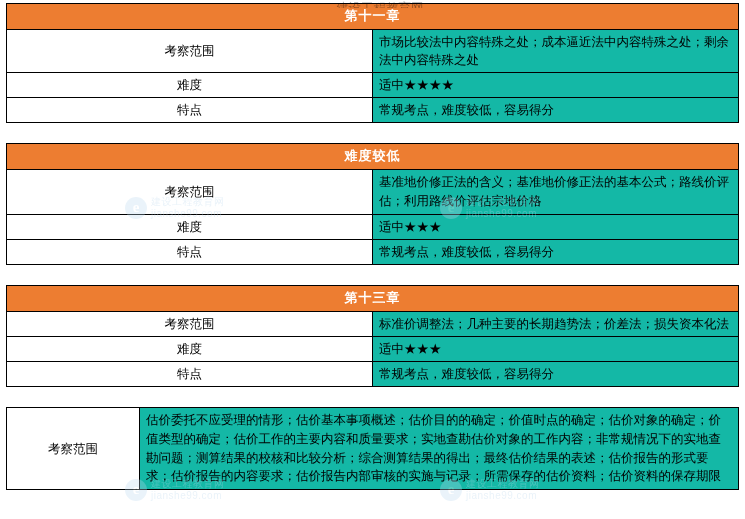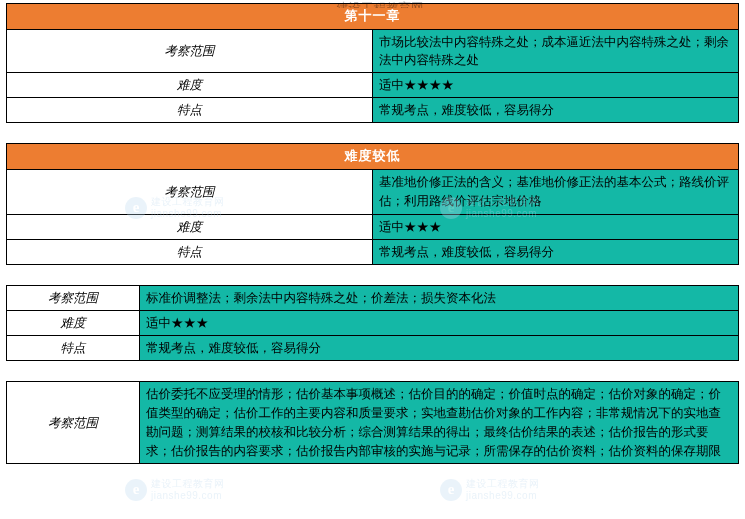--- a/index.html
+++ b/index.html
@@ -89,21 +89,20 @@
     font-size: 13px;
     letter-spacing: 1px;
     height: 17px;
     padding: 2px 0;
   }
   .label-cell {
     width: 120px;
     text-align: center;
     font-weight: normal;
     background: #ffffff;
-    font-style: italic;
   }
   .value-cell {
     background: #14b8a6;
     text-align: left;
   }
   .stars {
     color: #000000;
     letter-spacing: 0px;
   }
   .row-tall .value-cell {
@@ -150,23 +149,26 @@
     </tr>
     <tr>
       <td class="label-cell">特点</td>
       <td class="value-cell">常规考点，难度较低，容易得分</td>
     </tr>
   </tbody>
     </table>
 
   <table class="chapter">
     <tbody>
-    <tr>
-      <td class="label-cell">考察范围</td>
-      <td class="value-cell">标准价调整法；剩余法中内容特殊之处；价差法；损失资本化法</td>
+        <tr>
+      <td class="chapter-title" colspan="2">第十三章</td>
+    </tr>
+    <tr>
+      <td class="label-cell">考察范围</td>
+      <td class="value-cell">标准价调整法；几种主要的长期趋势法；价差法；损失资本化法</td>
     </tr>
     <tr>
       <td class="label-cell">难度</td>
       <td class="value-cell"><span>适中</span><span class="stars">★★★</span></td>
     </tr>
     <tr>
       <td class="label-cell">特点</td>
       <td class="value-cell">常规考点，难度较低，容易得分</td>
     </tr>
   </tbody>

